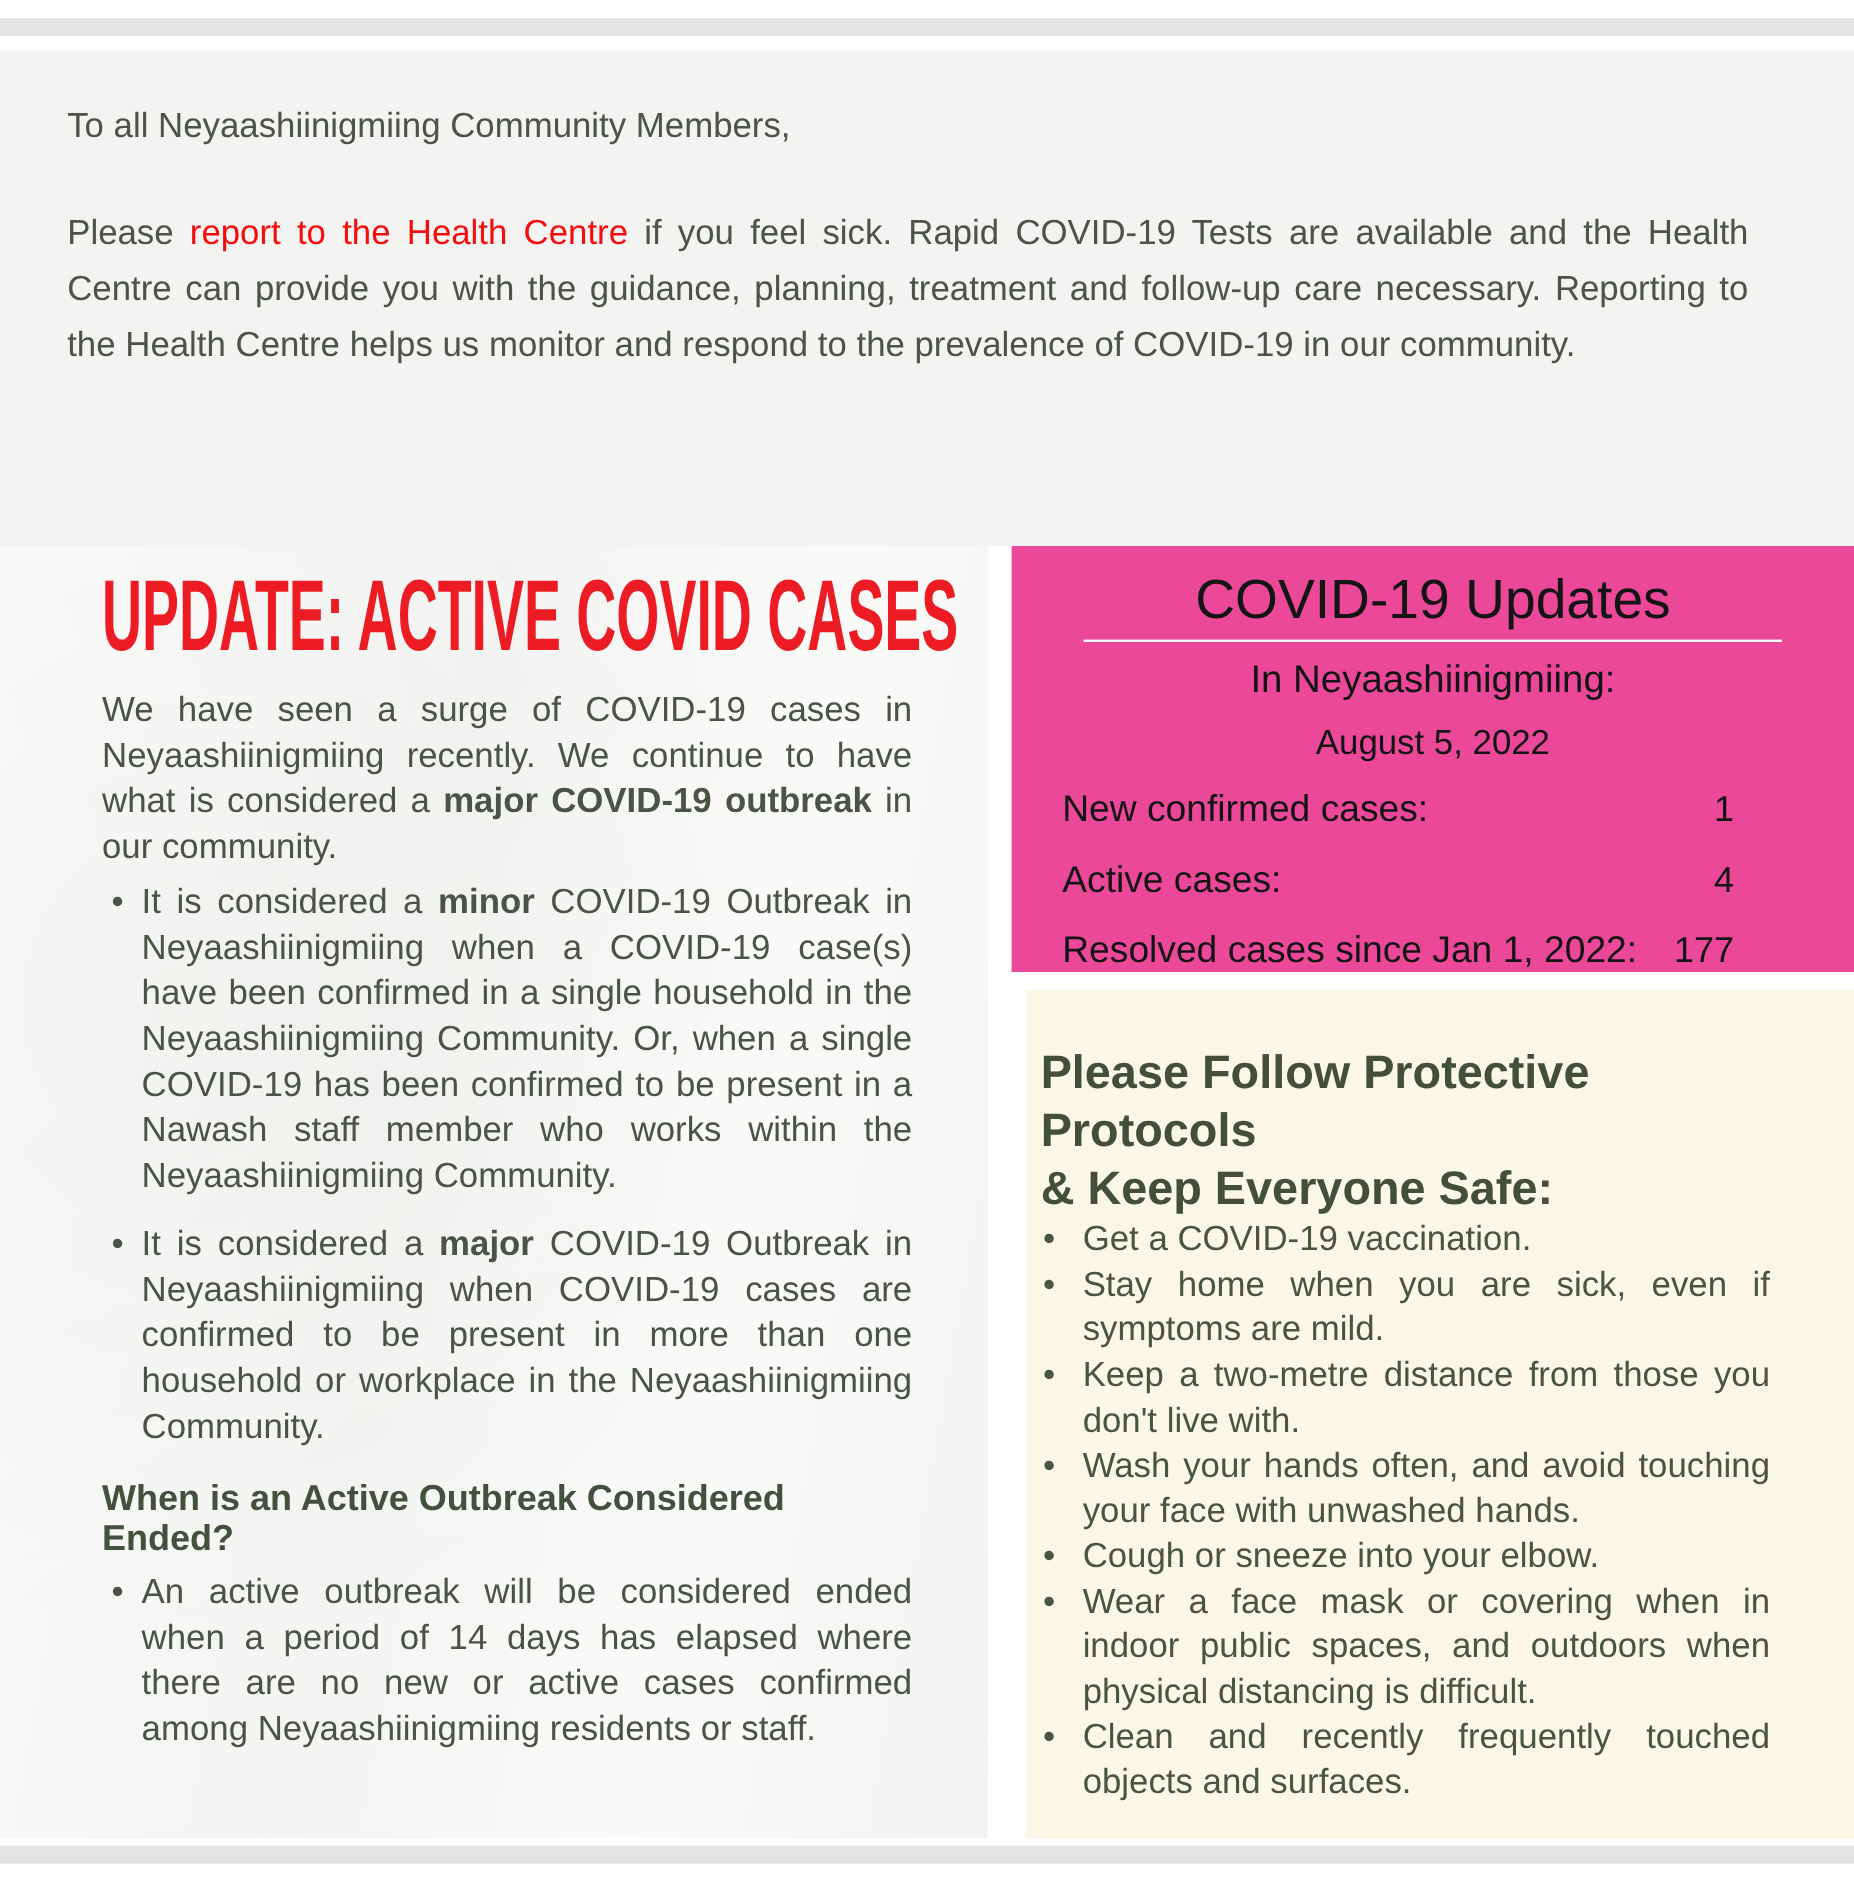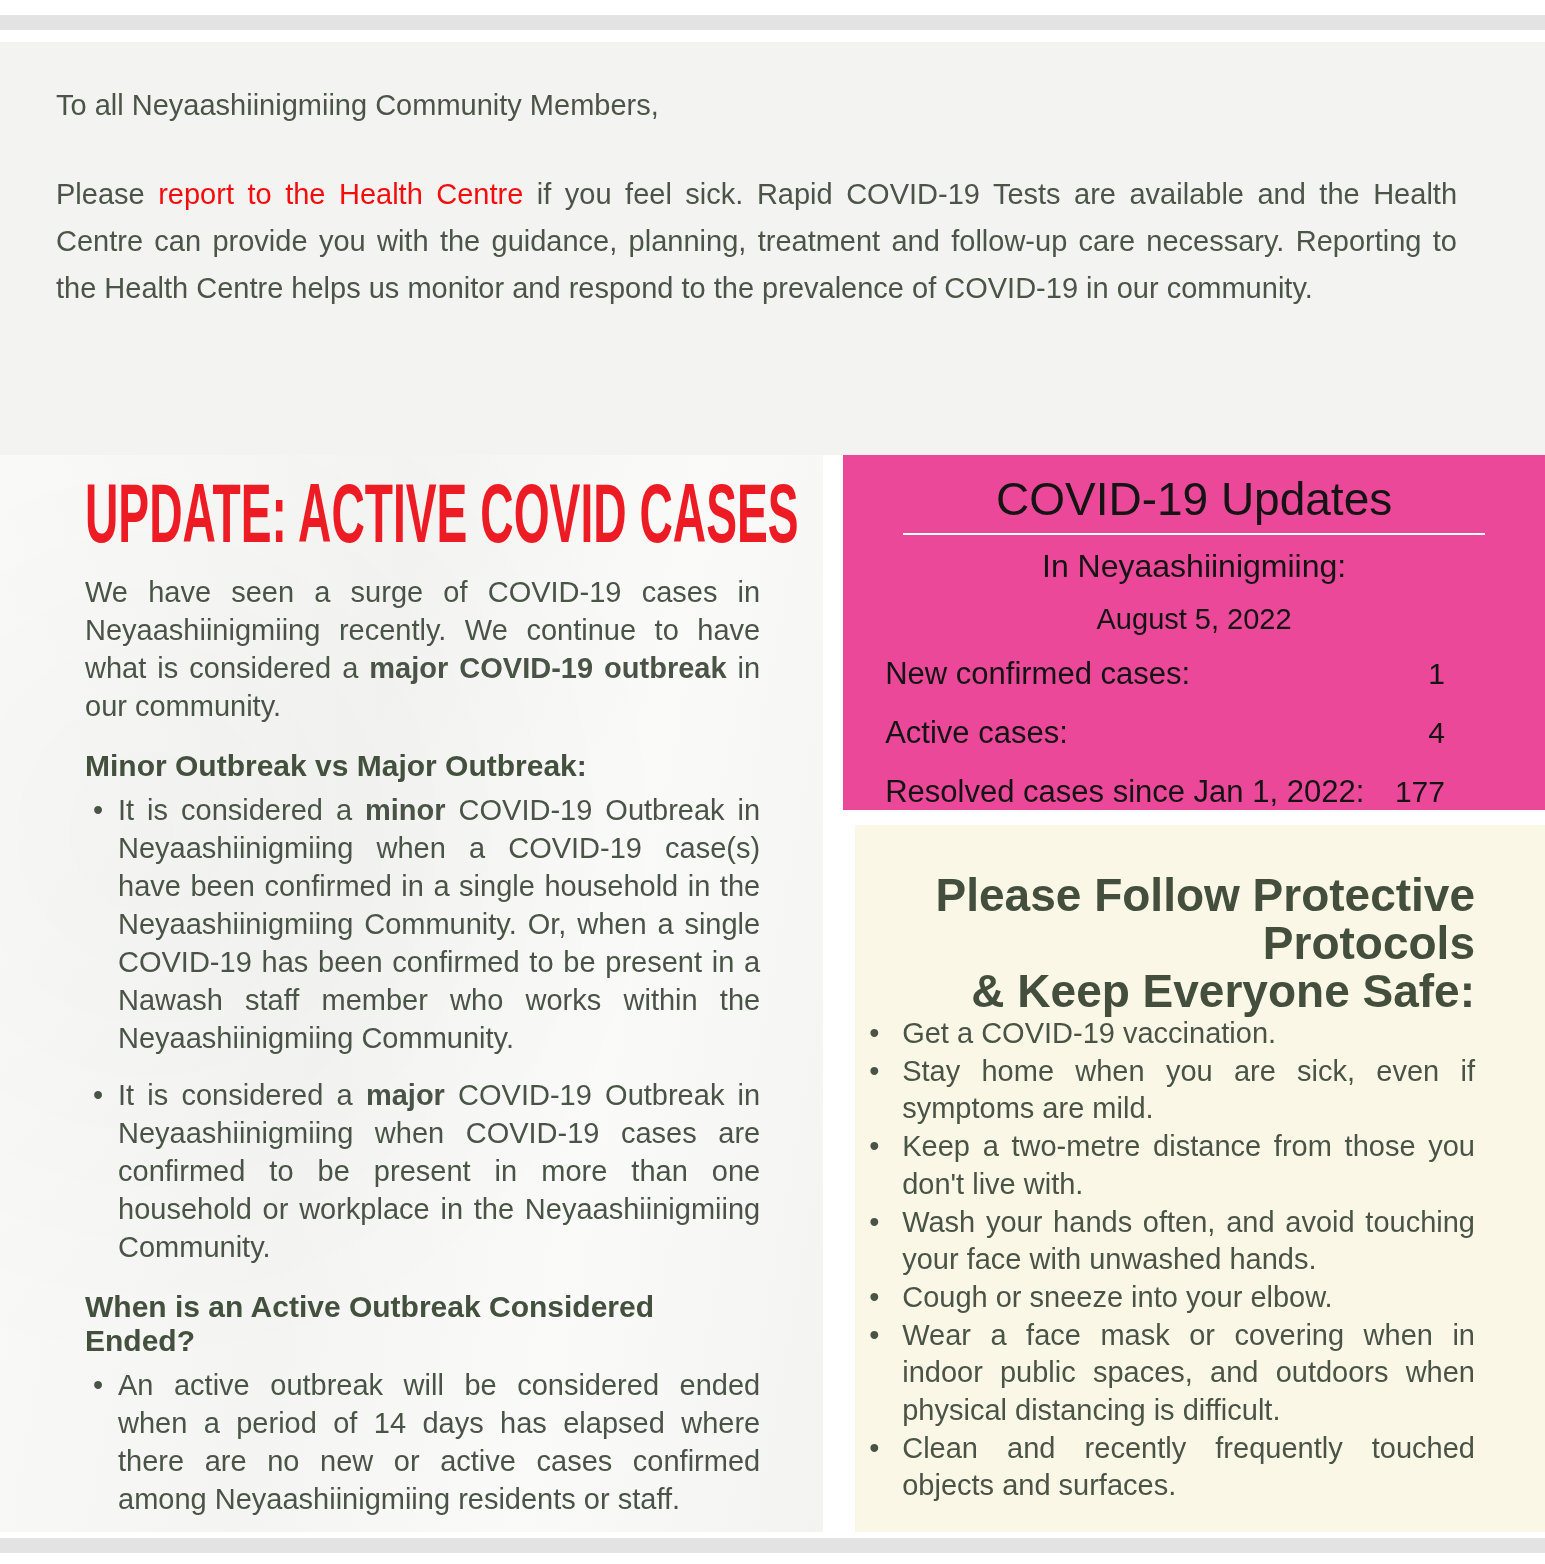--- a/index.html
+++ b/index.html
@@ -111,22 +111,22 @@
 
   
   .protocols-box {
     height: 707px;
     margin-left: 12px;
     background: #fbf7e7;
     padding: 46px 70px 0 12px;
     color: #4a5446;
   }
   .protocols-heading {
-    text-align: right;
-    font-size: 46px;
+    text-align: left;
+    font-size: 39px;
     line-height: 48px;
     font-weight: 700;
     color: #434f3c;
   }
   .protocols-box ul { list-style: none; }
   .protocols-box li {
     position: relative;
     padding-left: 35px;
     font-size: 29px;
     line-height: 37.7px;
@@ -154,21 +154,20 @@
     <p class="salutation">To all Neyaashiinigmiing Community Members,</p>
     <p class="para"><span>Please </span><span class="red">report to the Health Centre</span><span> if you feel sick. Rapid COVID-19 Tests are available and the Health Centre can provide you with the guidance, planning, treatment and follow-up care necessary. Reporting to the Health Centre helps us monitor and respond to the prevalence of COVID-19 in our community.</span></p>
   </section>
 
   <main class="columns">
 
     <section class="left-col">
       <h1 class="headline">UPDATE: ACTIVE COVID CASES</h1>
       <p class="lead"><span>We have seen a surge of COVID-19 cases in Neyaashiinigmiing recently. We continue to have what is considered a </span><span class="bold">major COVID-19 outbreak</span><span> in our community.</span></p>
 
-      <h3 class="subhead">Minor Outbreak vs Major Outbreak:</h3>
       <ul>
         <li><span>It is considered a </span><span class="bold">minor</span><span> COVID-19 Outbreak in Neyaashiinigmiing when a COVID-19 case(s) have been confirmed in a single household in the Neyaashiinigmiing Community. Or, when a single COVID-19 has been confirmed to be present in a Nawash staff member who works within the Neyaashiinigmiing Community.</span></li>
         <li><span>It is considered a </span><span class="bold">major</span><span> COVID-19 Outbreak in Neyaashiinigmiing when COVID-19 cases are confirmed to be present in more than one household or workplace in the Neyaashiinigmiing Community.</span></li>
       </ul>
 
       <h3 class="subhead">When is an Active Outbreak Considered Ended?</h3>
       <ul>
         <li><span>An active outbreak will be considered ended when a period of 14 days has elapsed where there are no new or active cases confirmed among Neyaashiinigmiing residents or staff.</span></li>
       </ul>
     </section>

